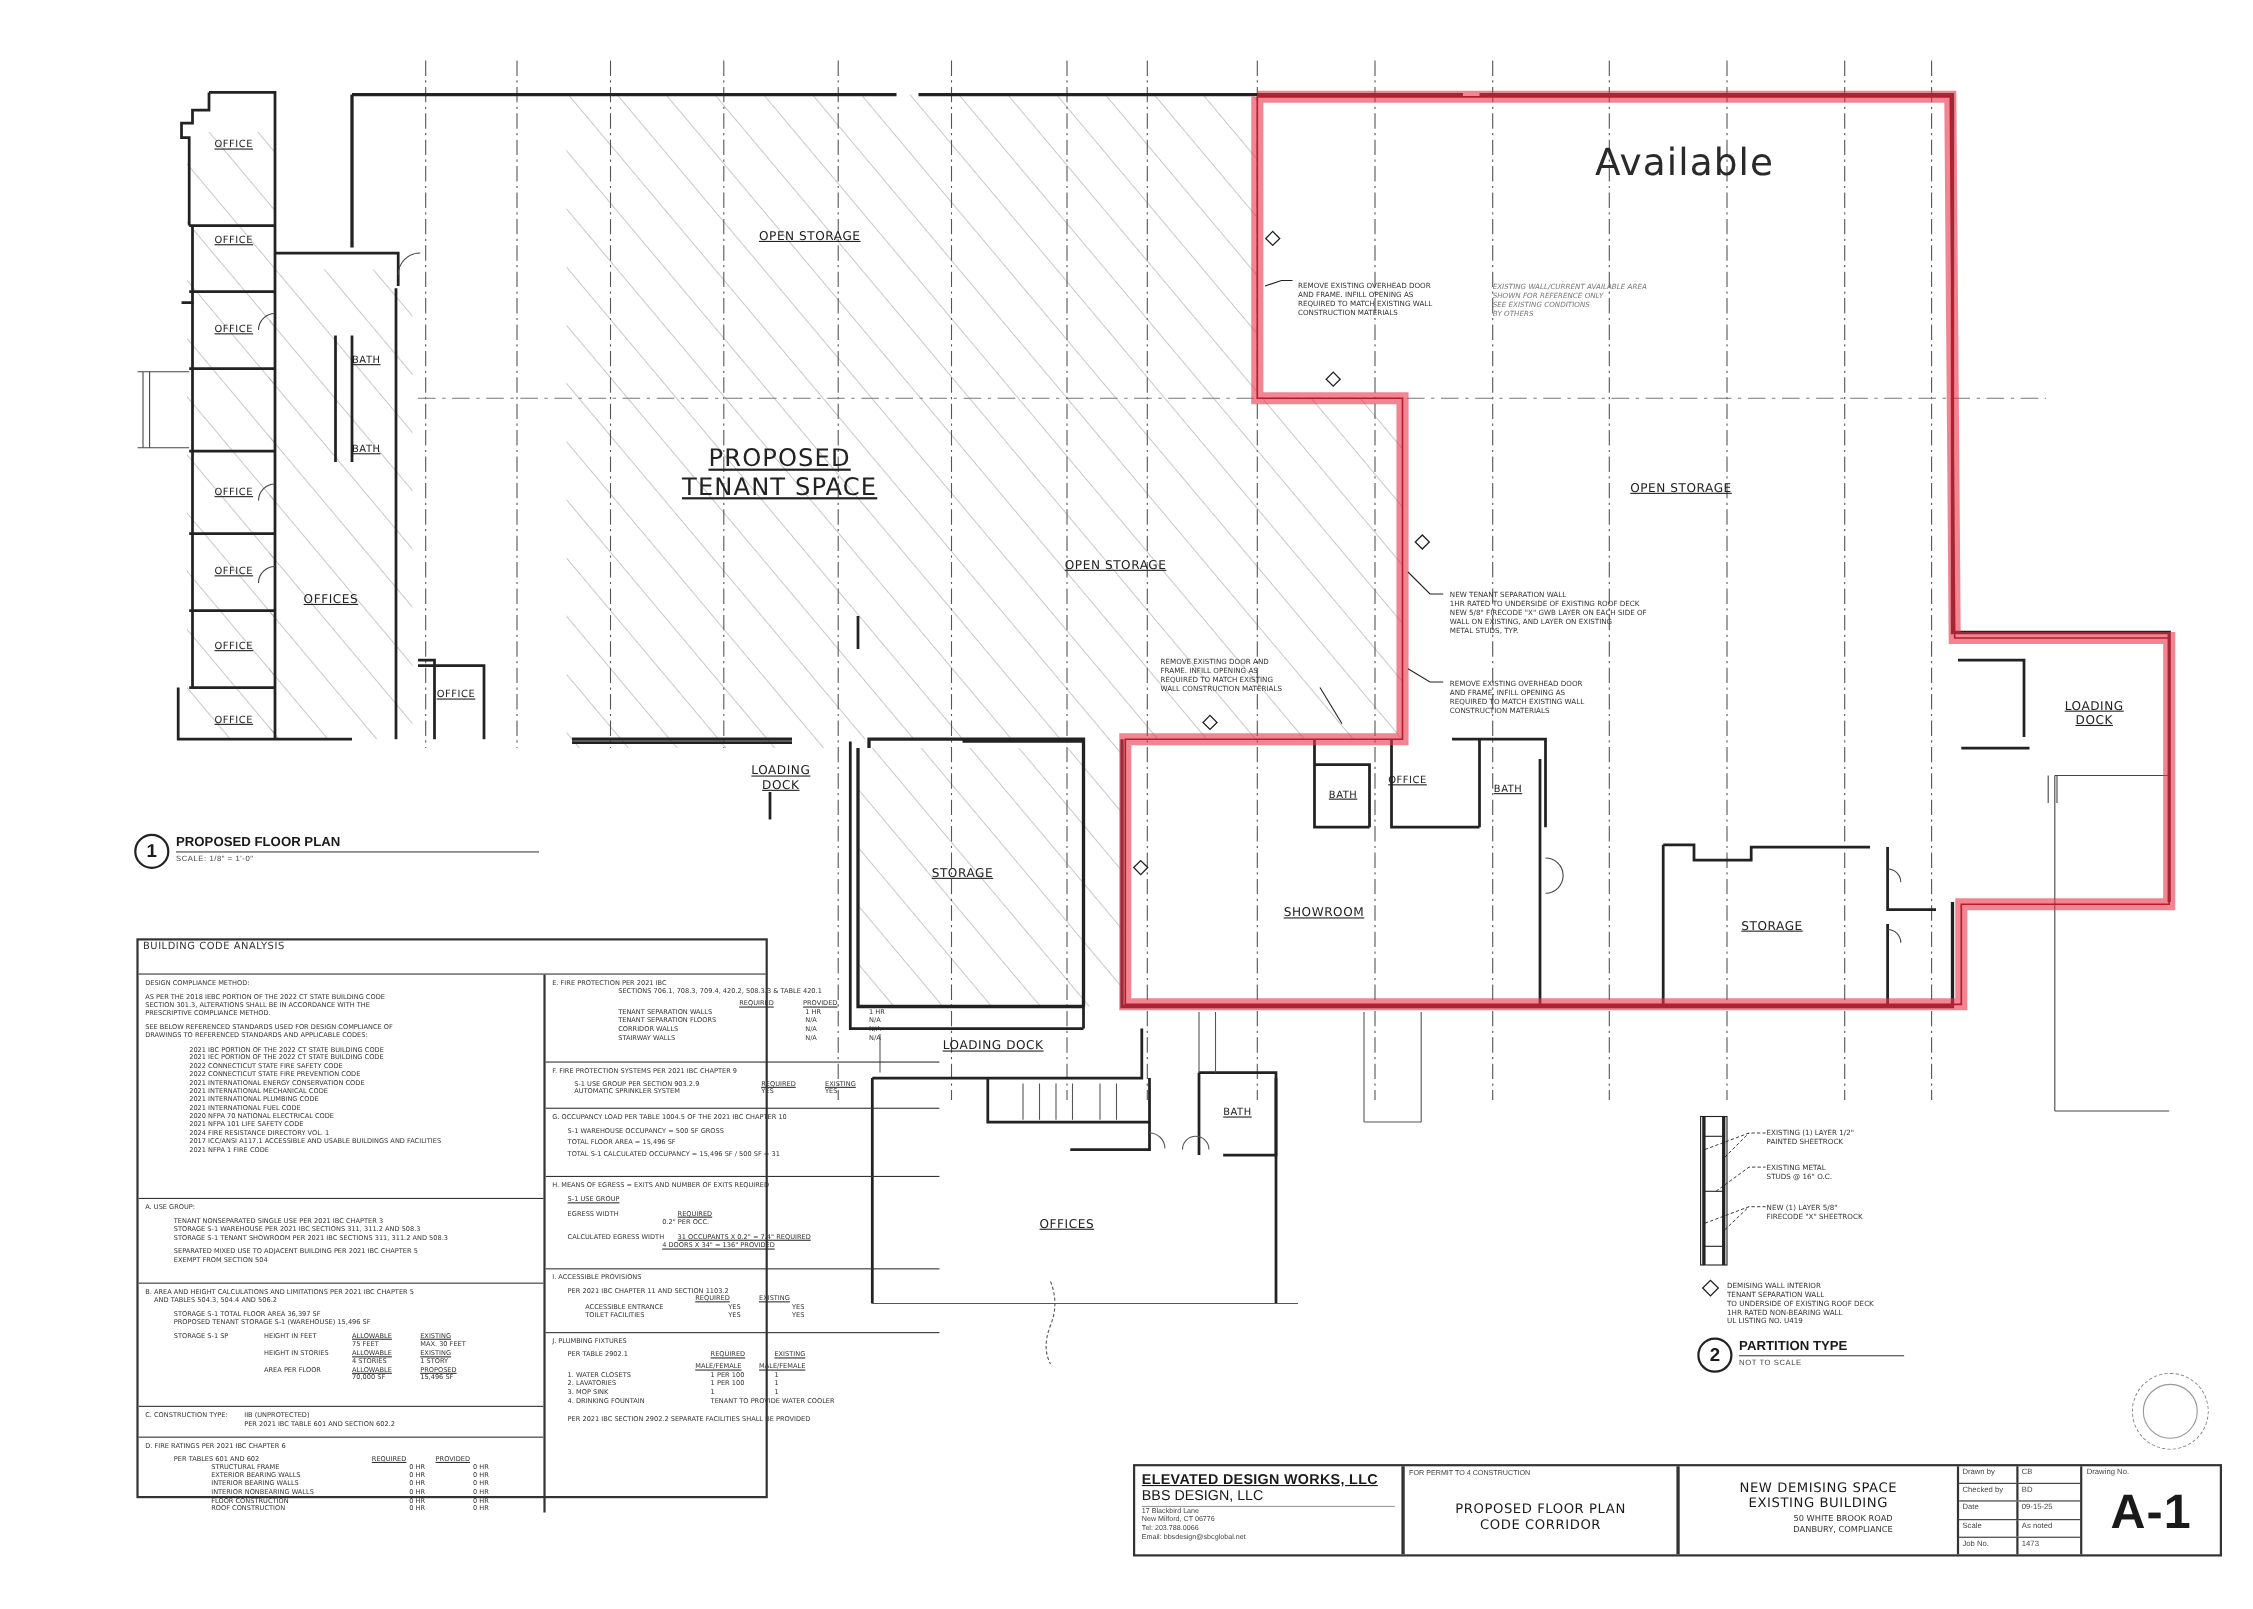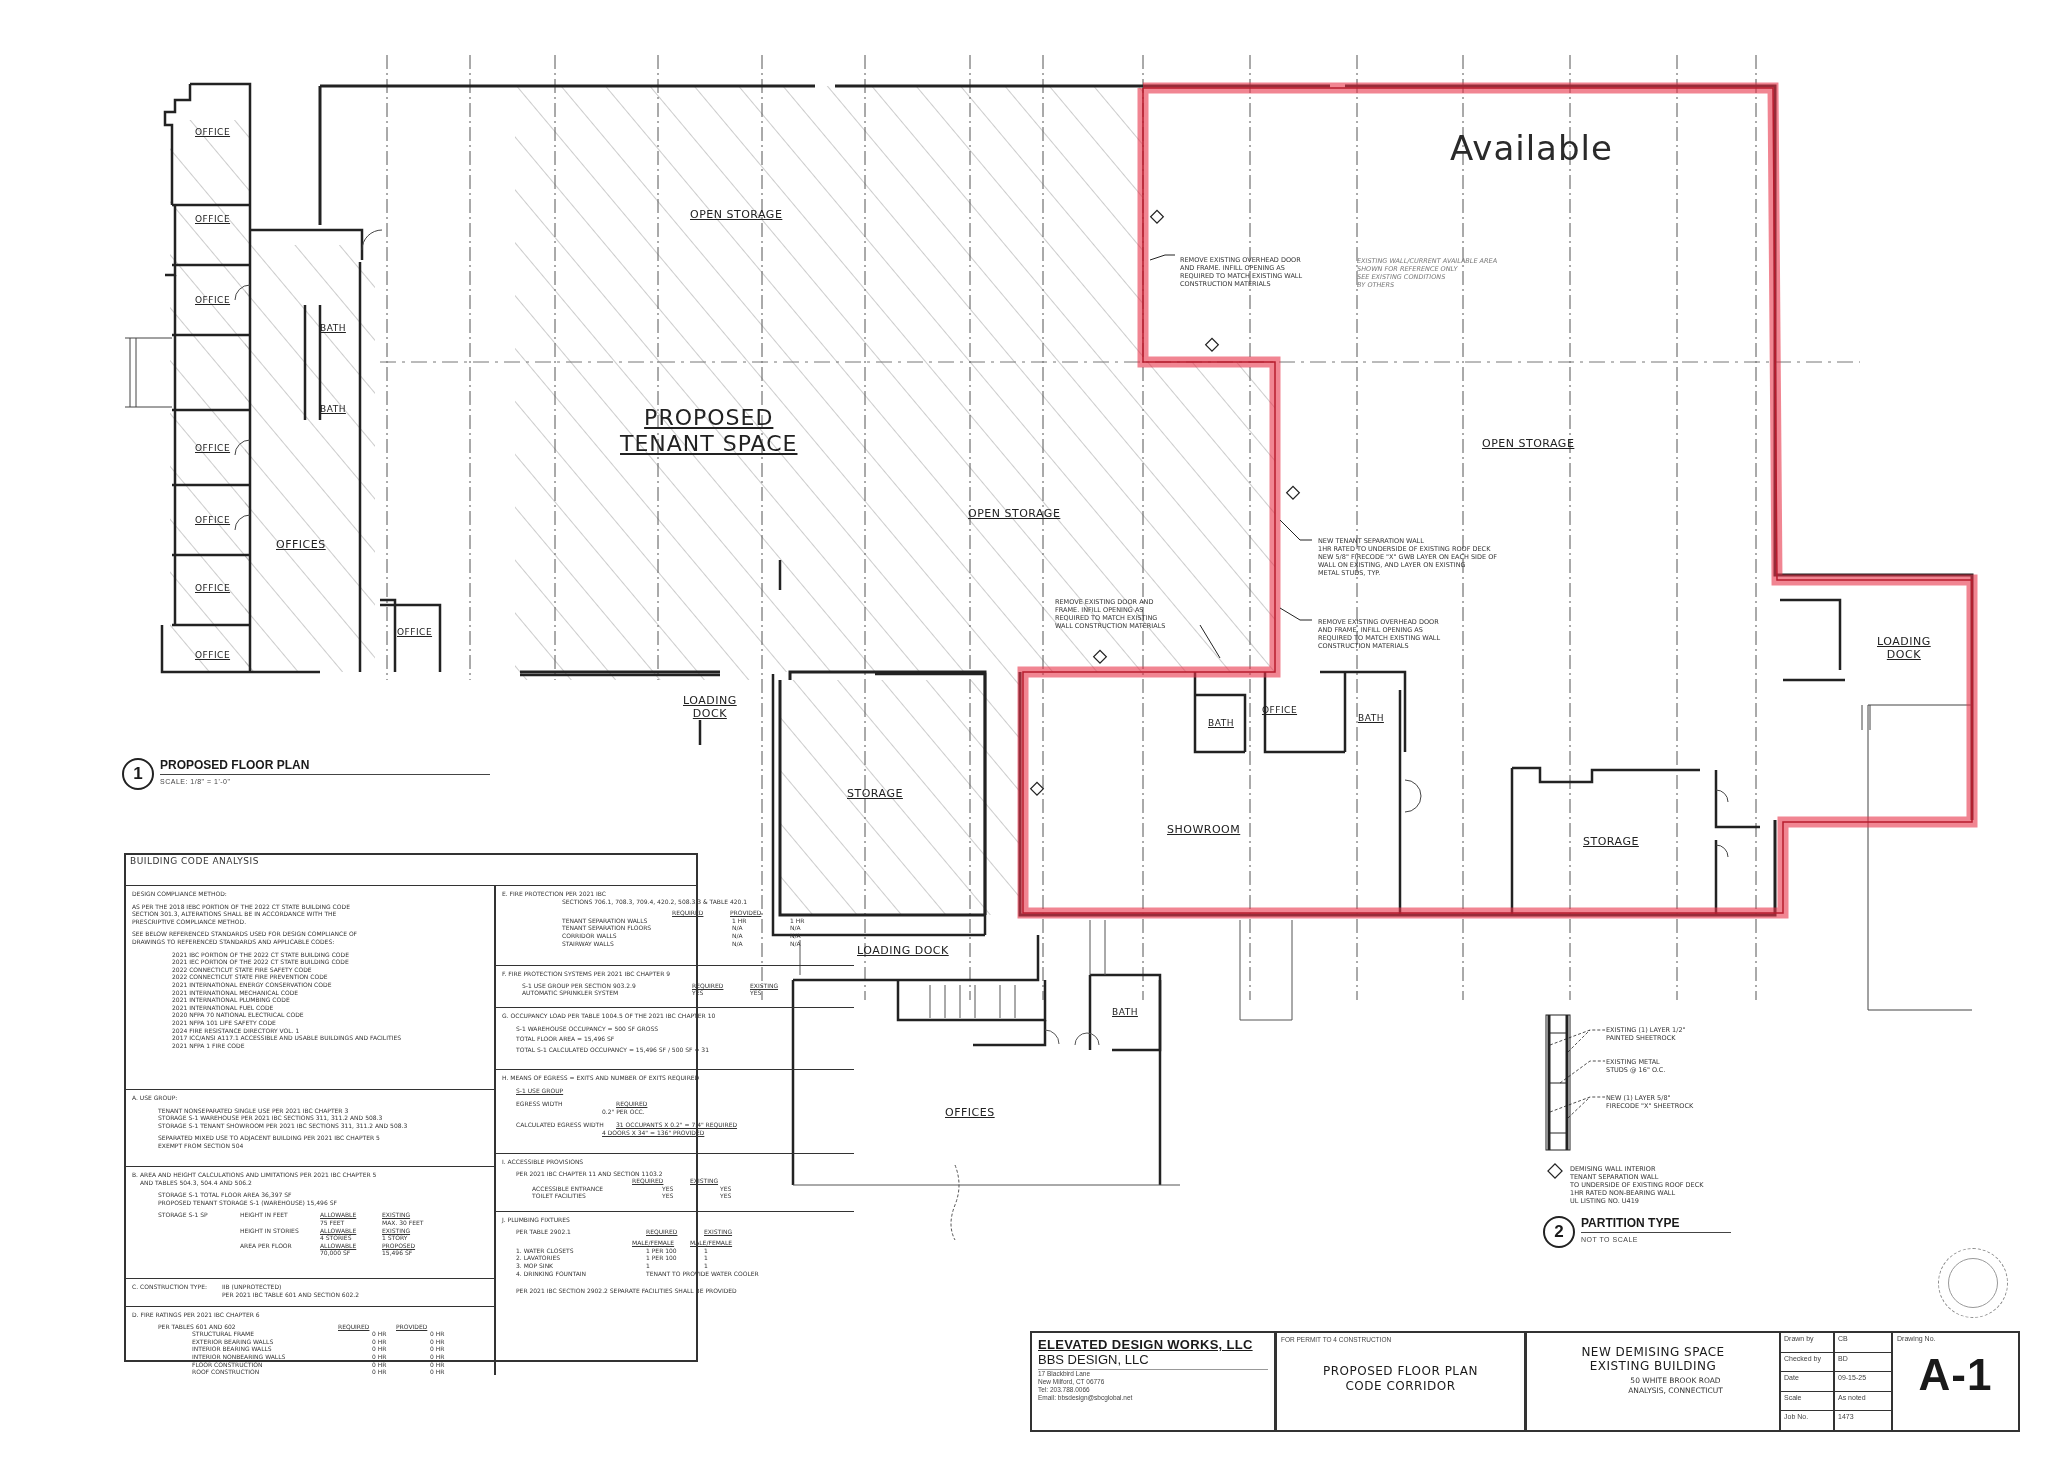--- a/index.html
+++ b/index.html
@@ -22,21 +22,21 @@
   .code .sec{border-bottom:1.5px solid #333;padding:4px 6px;box-sizing:border-box;overflow:hidden;}
   .code .sec:last-child{border-bottom:none;flex:1;}
   .code .ln{white-space:nowrap;}
   .code .ind{padding-left:40px;}
   .code .row{display:flex;white-space:nowrap;}
   .code .row span{display:inline-block;}
   .code .c2{width:58px;}
   .code .c3{width:58px;}
   .code .u{text-decoration:underline;}
   
-  .tb{position:absolute;left:1030px;top:1331px;width:990px;height:101px;border:2px solid #333;display:flex;font-family:"Liberation Sans",sans-serif;box-sizing:border-box;}
+  .tb{position:absolute;left:1030px;top:1331px;width:990px;height:84px;border:2px solid #333;display:flex;font-family:"Liberation Sans",sans-serif;box-sizing:border-box;}
   .tb .firm{width:245px;border-right:3px solid #333;padding:4px 6px;box-sizing:border-box;}
   .tb .firm .n1{font-weight:bold;font-size:13px;font-variant:small-caps;text-decoration:underline;letter-spacing:0.3px;}
   .tb .firm .n2{font-weight:normal;font-size:13px;font-variant:small-caps;border-bottom:1.5px solid #999;padding-bottom:2px;margin-bottom:0;}
   .tb .firm .addr{font-size:6.5px;line-height:8px;color:#444;}
   .tb .sheet{width:250px;border-right:3px solid #333;position:relative;box-sizing:border-box;}
   .tb .sheet .purpose{font-size:6.5px;color:#444;padding:3px 4px;text-transform:uppercase;}
   .tb .sheet .st{font-family:"DejaVu Sans",sans-serif;font-size:12px;text-align:center;margin-top:18px;line-height:15px;letter-spacing:0.5px;}
   .tb .proj{width:254px;border-right:2px solid #333;text-align:center;font-family:"DejaVu Sans",sans-serif;box-sizing:border-box;padding-top:12px;}
   .tb .proj .p1{font-size:12px;line-height:14px;letter-spacing:0.5px;}
   .tb .proj .p2{font-size:7.5px;line-height:10px;margin-top:3px;color:#333;padding-left:45px;}
@@ -566,21 +566,21 @@
     <div class="st">
       <div>PROPOSED FLOOR PLAN</div>
       <div>CODE CORRIDOR</div>
     </div>
   </div>
   <div class="proj">
     <div class="p1">NEW DEMISING SPACE</div>
     <div class="p1">EXISTING BUILDING</div>
     <div class="p2">
       <div>50 WHITE BROOK ROAD</div>
-      <div>ANALYSIS, CONNECTICUT</div>
+      <div>DANBURY, COMPLIANCE</div>
     </div>
   </div>
   <div class="meta">
     <div class="mrow">
         <div class="k">Drawn by</div>
         <div class="v">CB</div>
       </div>
     <div class="mrow">
         <div class="k">Checked by</div>
         <div class="v">BD</div>

